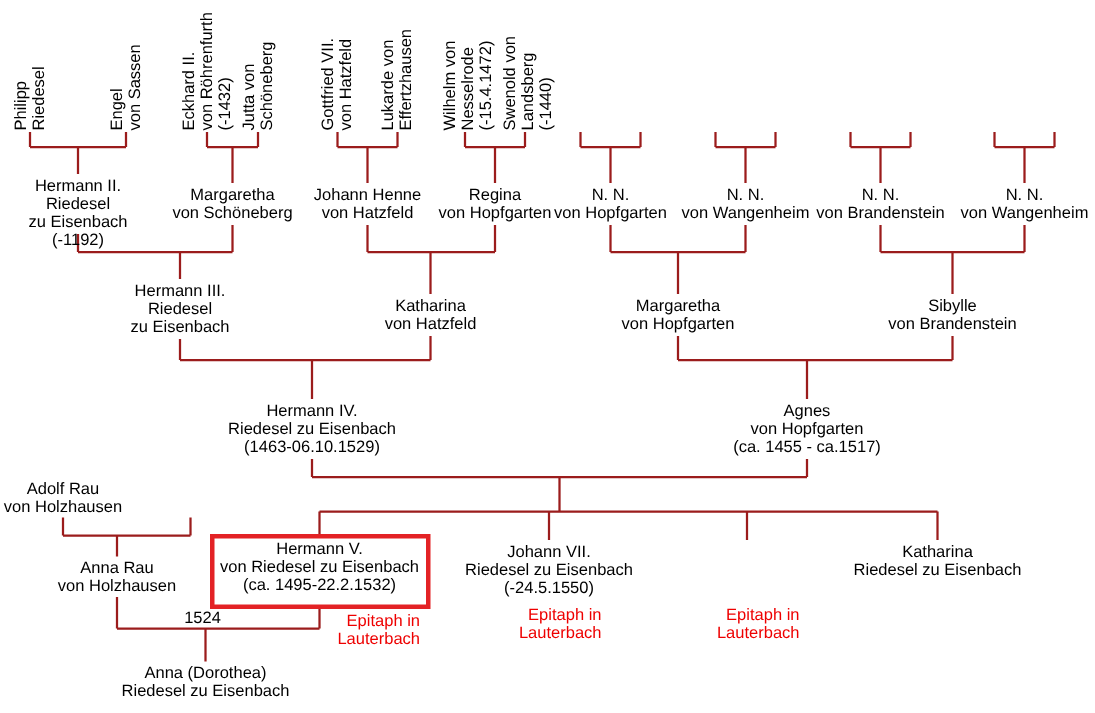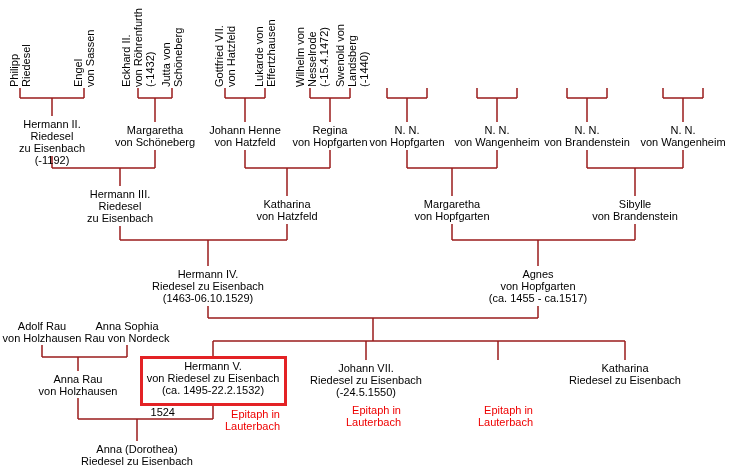--- a/index.html
+++ b/index.html
@@ -19,21 +19,21 @@
   }
   .vnode{
     position:absolute;
     font-size:11px;line-height:12px;
     color:#000;
     white-space:pre-line;
     writing-mode:vertical-rl;
     transform:rotate(180deg);
   }
   .note{ color:#ee0000;text-align:right; }
-  .year{ text-align:right;margin-left:20px; }
+  .year{ text-align:center; }
   .connectors{ position:absolute; left:0; top:0; }
   .connectors path{ fill:none; stroke:#9b1c1c; stroke-width:1.5; }
   .redbox{
     position:absolute;
     left:140px; top:356px; width:141px; height:44px;
     border:3px solid #e32225;
     background:transparent;
   }
 </style>
 </head>
@@ -100,22 +100,20 @@
 
   <div class="node" style="left:143px;top:268px;width:130px">Hermann IV.
 Riedesel zu Eisenbach
 (1463-06.10.1529)</div>
   <div class="node" style="left:473px;top:268px;width:130px">Agnes
 von Hopfgarten
 (ca. 1455 - ca.1517)</div>
 
   <div class="node" style="left:2px;top:320px;width:80px">Adolf Rau
 von Holzhausen</div>
-  <div class="node" style="left:82px;top:320px;width:90px">Anna Sophia
-Rau von Nordeck</div>
   <div class="node" style="left:33px;top:373px;width:90px">Anna Rau
 von Holzhausen</div>
 
   <div class="redbox" style="border-color: rgb(227, 34, 37);"></div>
   <div class="node" style="left:143px;top:360px;width:140px">Hermann V.
 von Riedesel zu Eisenbach
 (ca. 1495-22.2.1532)</div>
   <div class="node" style="left:296px;top:362px;width:140px">Johann VII.
 Riedesel zu Eisenbach
 (-24.5.1550)</div>

